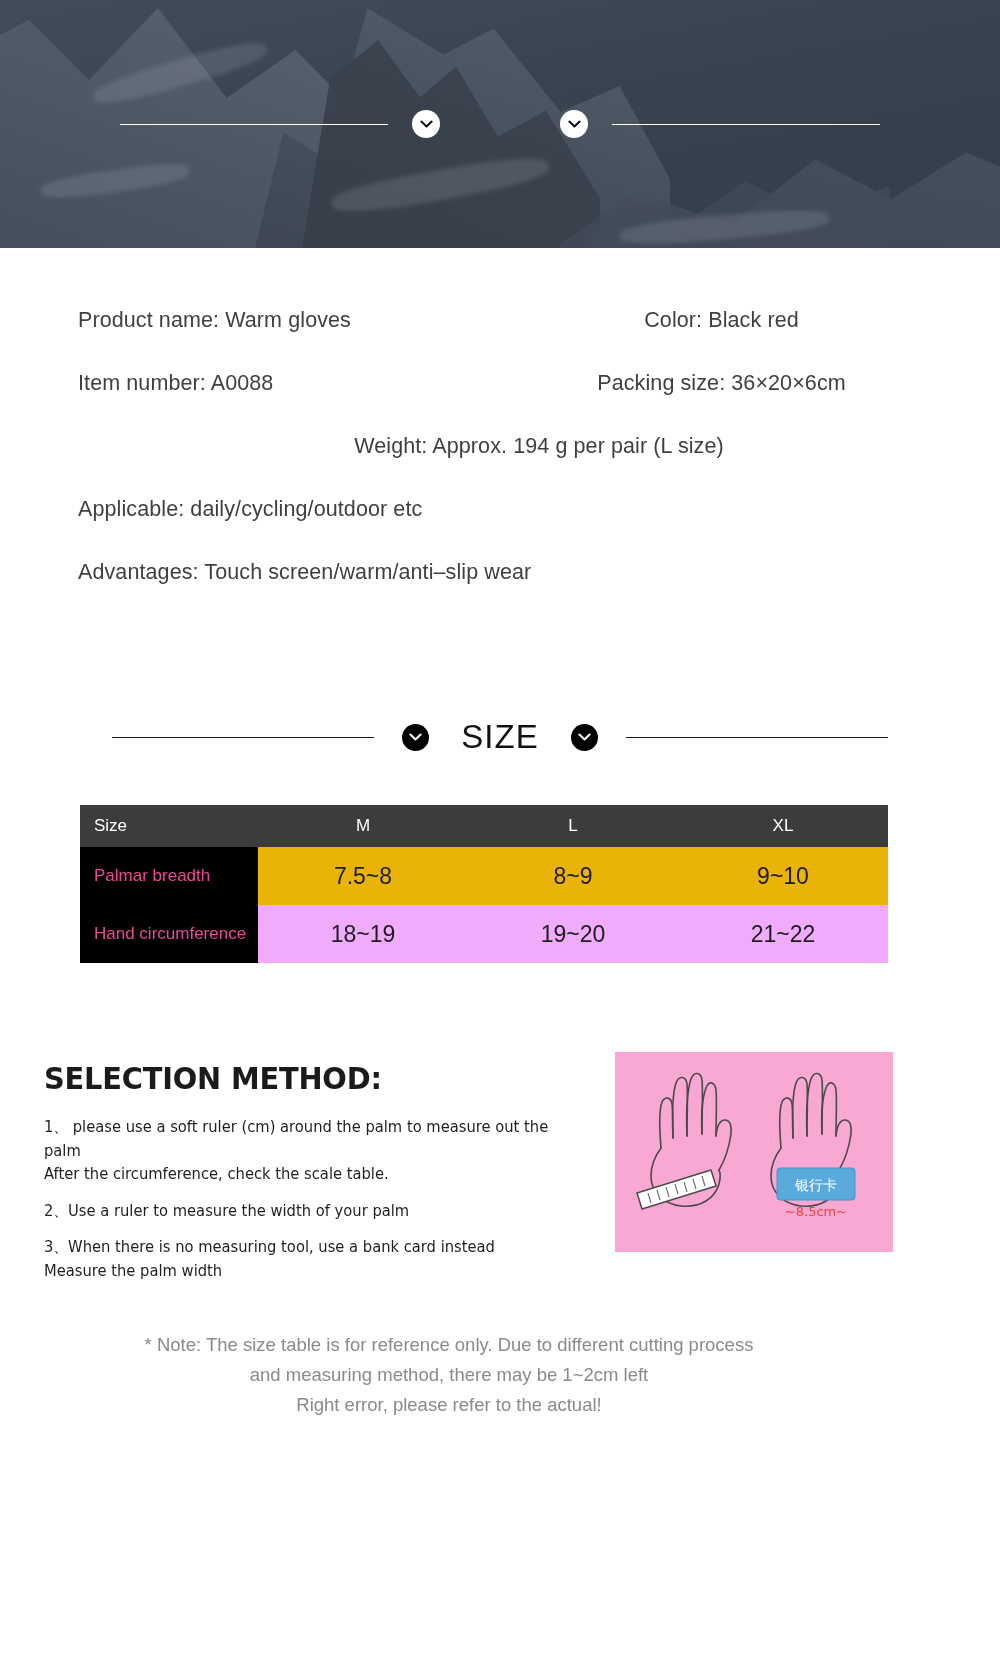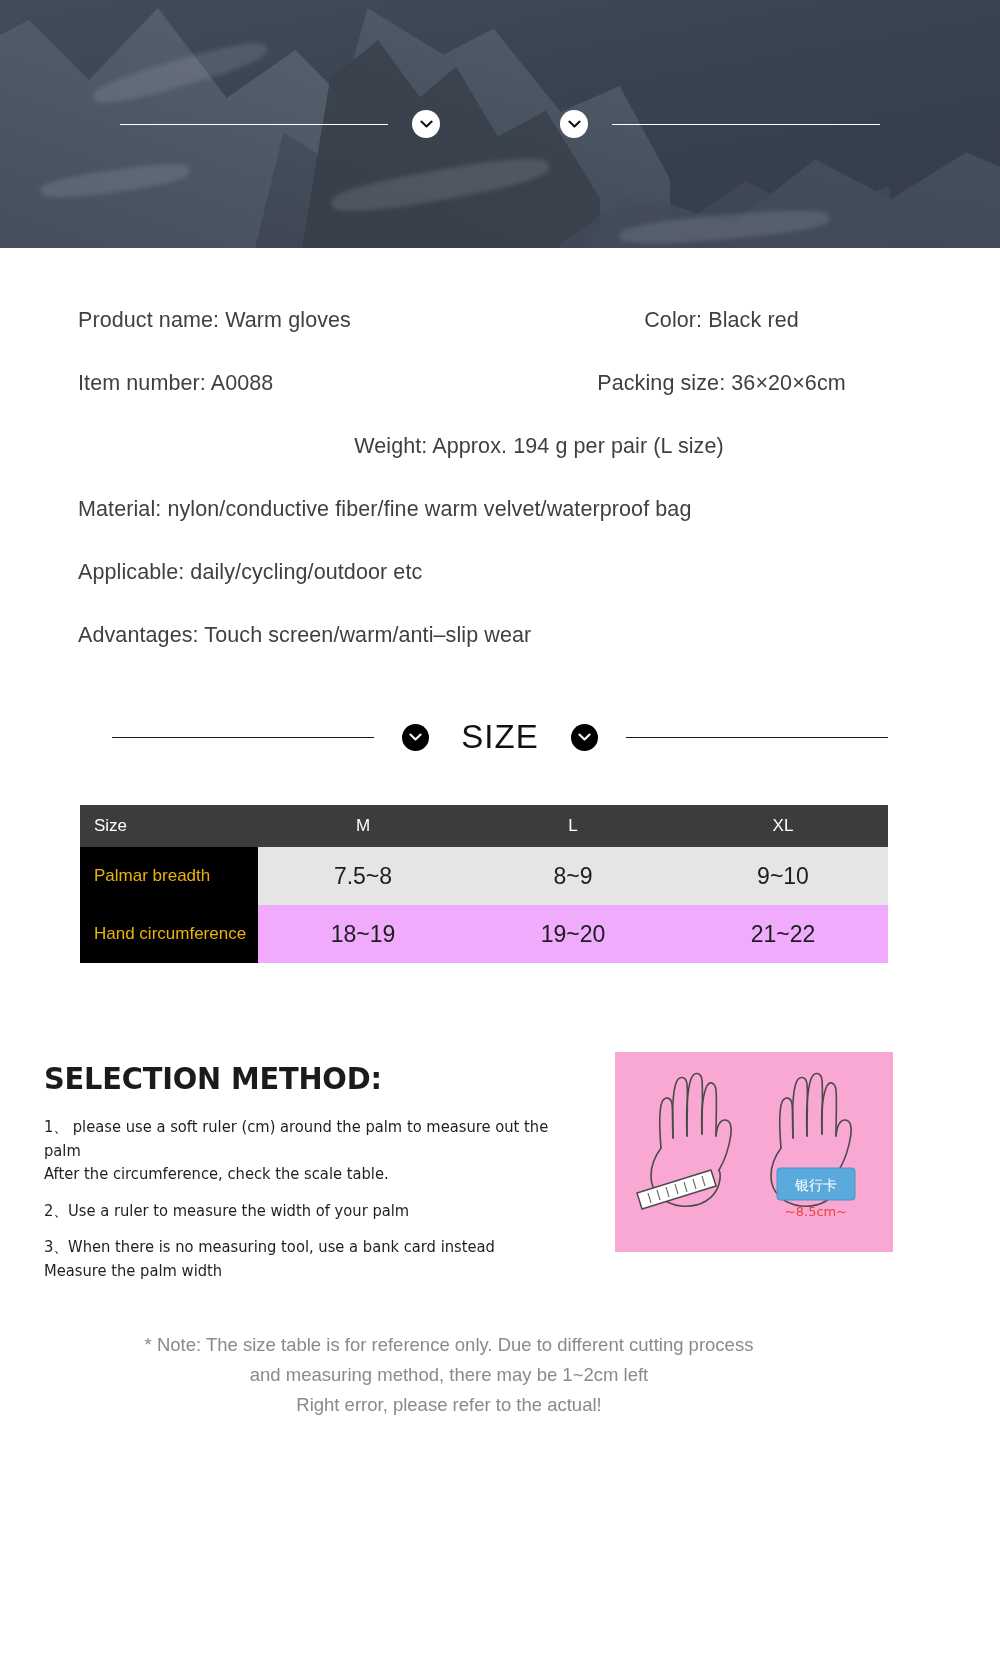--- a/index.html
+++ b/index.html
@@ -184,28 +184,28 @@
     font-weight: 400;
   }
   .hdr-label {
     text-align: left;
     padding-left: 14px !important;
     width: 178px;
   }
   .hdr-size { text-align: center; }
   .row-label {
     background: #000000;
-    color: #eab308;
+    color: #ec4899;
     font-size: 17px;
     text-align: left;
     padding-left: 14px !important;
     height: 58px;
     font-weight: 400;
   }
-  .cell-a { background: #e5e5e5; margin-top: 21px; }
+  .cell-a { background: #eab308; margin-top: 21px; }
   .cell-b { background: #f0abfc; }
   .cell-val {
     text-align: center;
     font-size: 23px;
     color: #1d1d1d;
     height: 58px;
   }
 
   
   .selection {
@@ -296,21 +296,20 @@
       <div class="spec-col-a spec-text">Product name: Warm gloves</div>
       <div class="spec-col-b spec-text">Color: Black red</div>
     </div>
     <div class="spec-row">
       <div class="spec-col-a spec-text">Item number: A0088</div>
       <div class="spec-col-b spec-text">Packing size: 36×20×6cm</div>
     </div>
     <div class="spec-row">
       <div class="spec-col-b spec-text">Weight: Approx. 194 g per pair (L size)</div>
     </div>
-    <div class="spec-wide spec-text">Material: nylon/conductive fiber/fine warm velvet/waterproof bag</div>
     <div class="spec-wide spec-text">Applicable: daily/cycling/outdoor etc</div>
     <div class="spec-wide spec-text">Advantages: Touch screen/warm/anti–slip wear</div>
   </div>
 
   <div class="size-divider">
     <div class="div-rule"></div>
     <div class="div-gap"></div>
     <div class="badge-dark">
       <svg width="13" height="9" viewBox="0 0 13 9">
         <path d="M1.4 1.6 L6.5 6.4 L11.6 1.6" fill="none" stroke="#fff" stroke-width="2.1" stroke-linecap="round" stroke-linejoin="round"></path>

